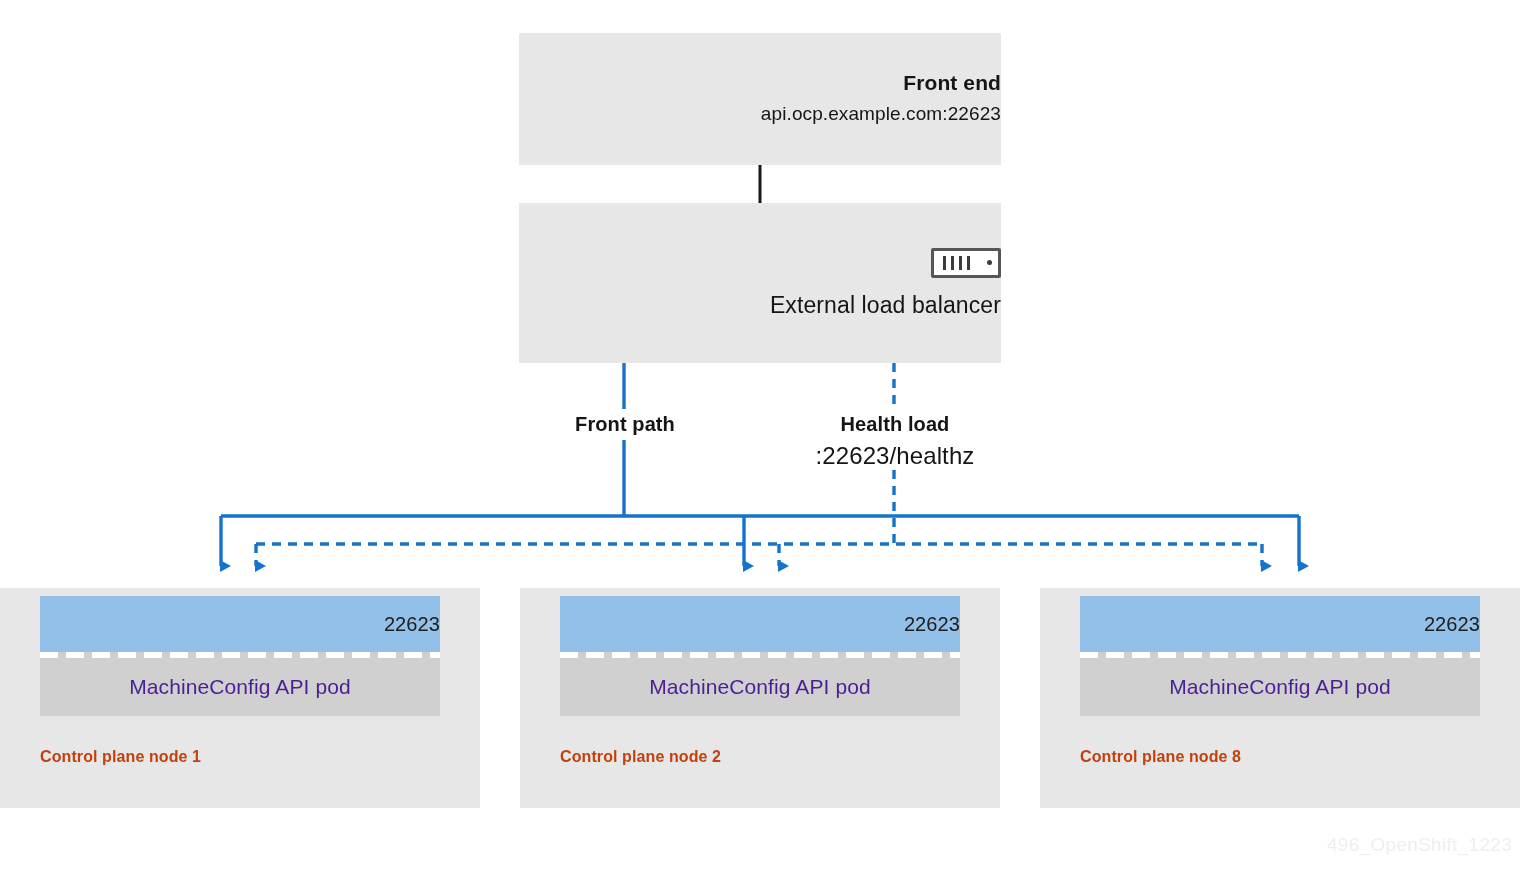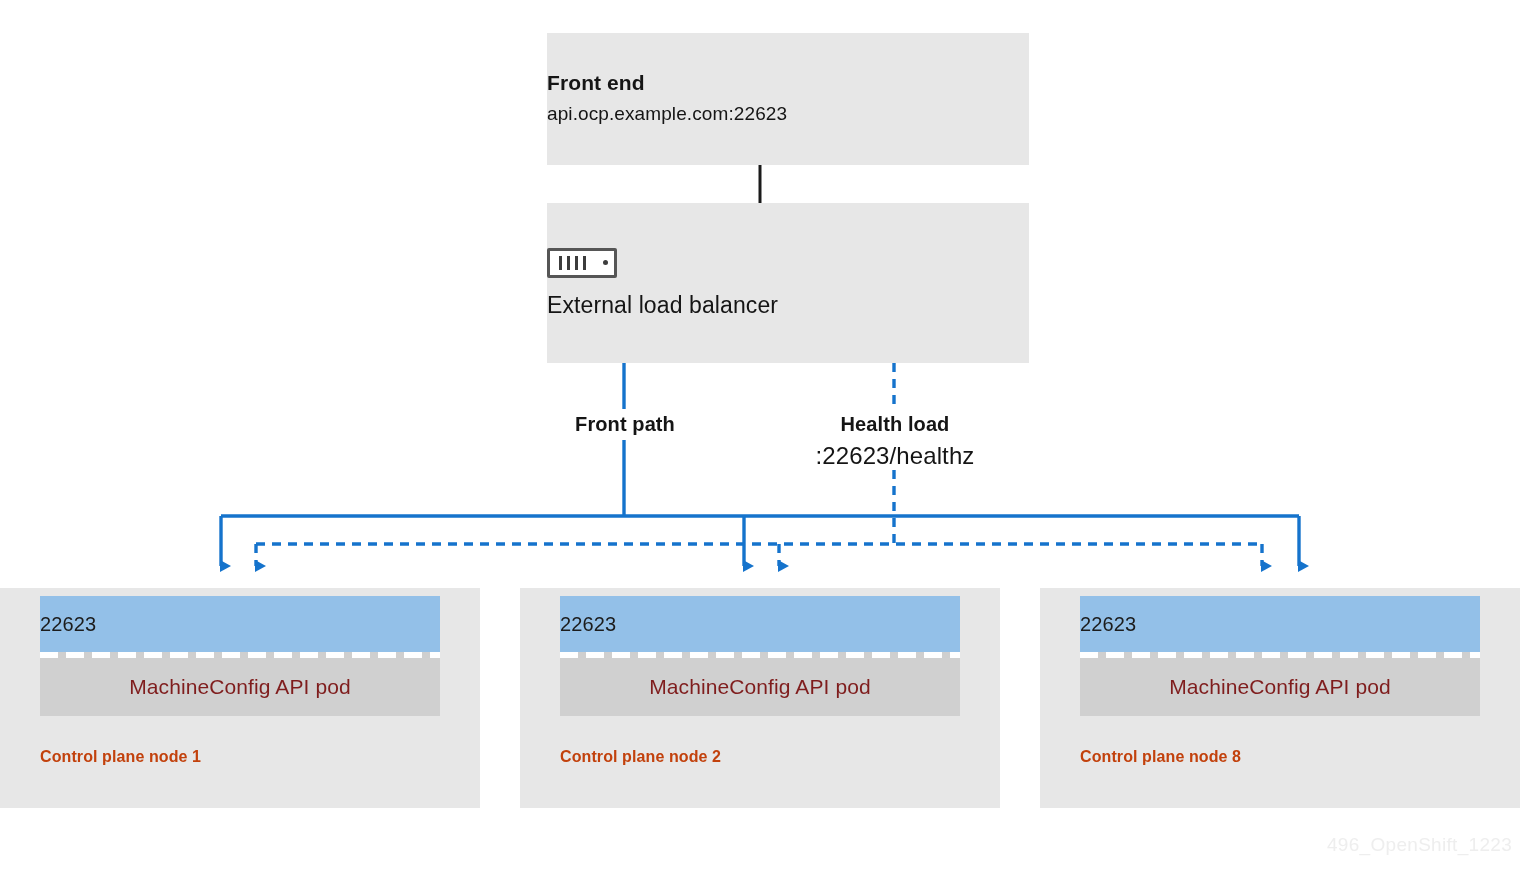--- a/index.html
+++ b/index.html
@@ -28,23 +28,22 @@
     pointer-events: none;
   }
 
   
   .panel {
     position: absolute;
     background: #e7e7e7;
     box-sizing: border-box;
     display: flex;
     flex-direction: column;
-    align-items: flex-start;
+    align-items: flex-end;
     justify-content: center;
-    margin-left: 28px;
   }
   #frontend-box {
     left: 519px;
     top: 33px;
     width: 482px;
     height: 132px;
   }
   #lb-box {
     left: 519px;
     top: 203px;
@@ -143,21 +142,21 @@
 
   .port-band {
     position: absolute;
     left: 40px;
     top: 8px;
     width: 400px;
     height: 56px;
     background: #93c0e8;
     display: flex;
     align-items: center;
-    justify-content: flex-start;
+    justify-content: flex-end;
   }
   .port-band .port-text {
     font-size: 20px;
     font-weight: normal;
     color: #1c1c1c;
     letter-spacing: 0.1px;
   }
   .pod-sep {
     position: absolute;
     left: 40px;
@@ -177,21 +176,21 @@
     width: 400px;
     height: 58px;
     background: #d0d0d0;
     display: flex;
     align-items: center;
     justify-content: center;
   }
   .pod-box .pod-text {
     font-size: 21px;
     font-weight: normal;
-    color: #7f1d1d;
+    color: #4c1d95;
     letter-spacing: 0.1px;
   }
   .node-name {
     position: absolute;
     left: 40px;
     top: 160px;
     font-size: 16px;
     font-weight: bold;
     color: #c2410c;
     letter-spacing: 0.1px;

